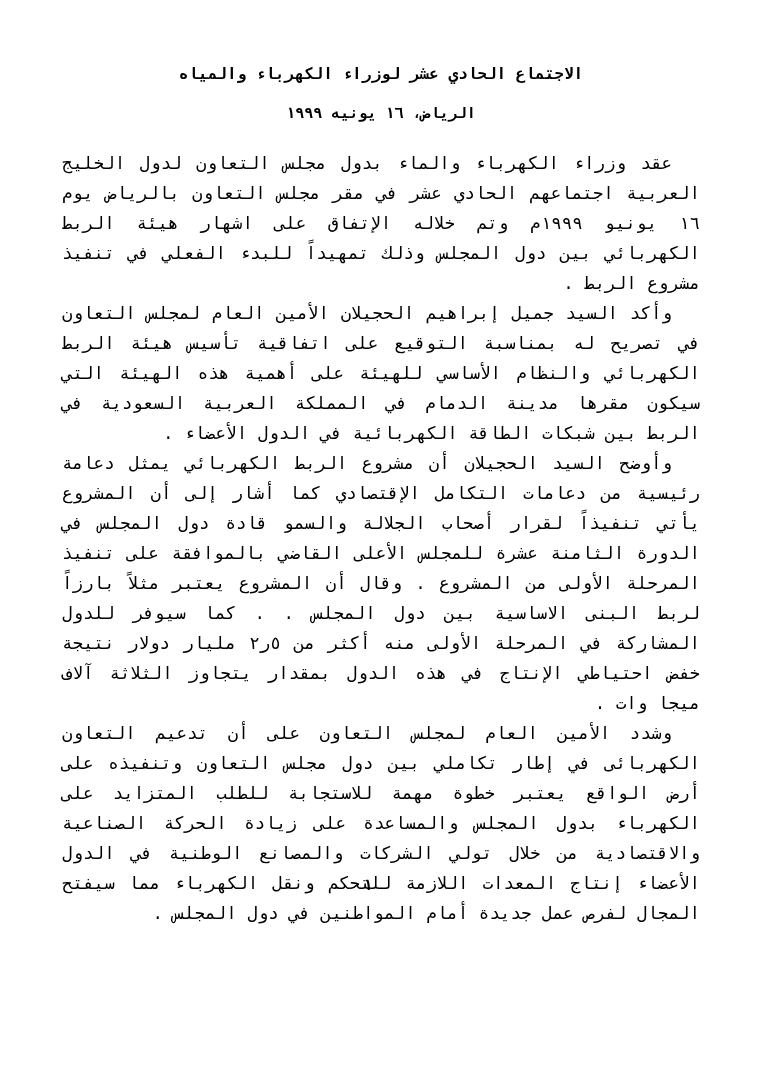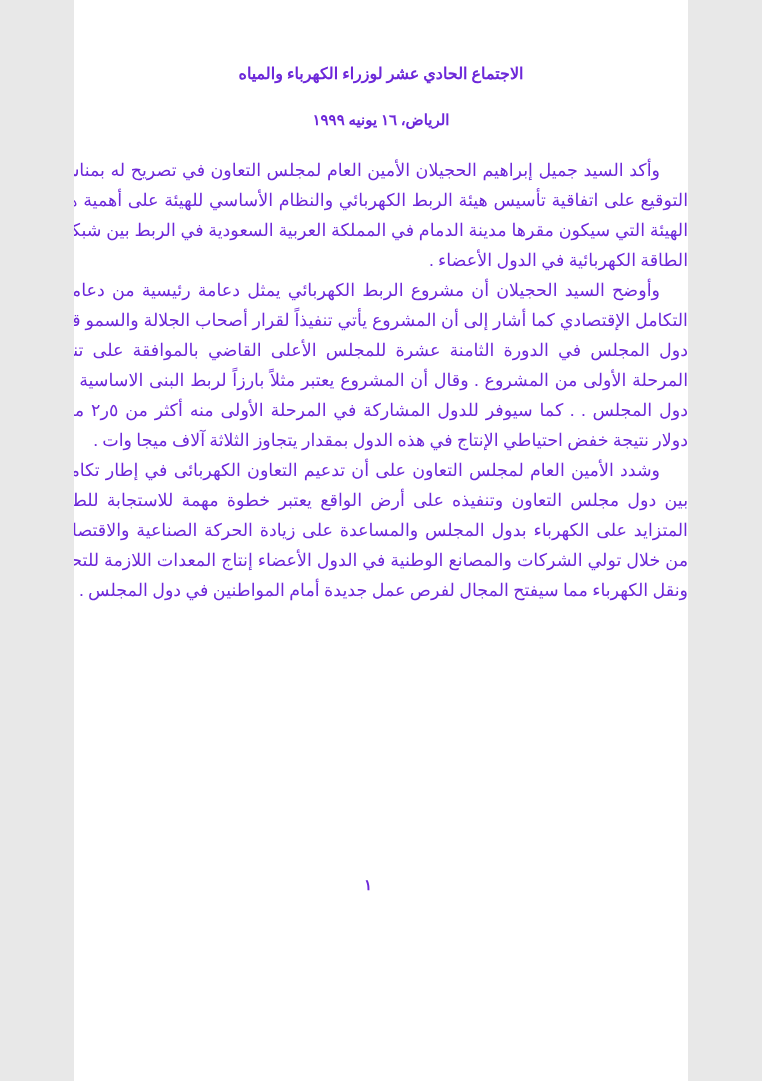--- a/index.html
+++ b/index.html
@@ -2,42 +2,42 @@
 <html lang="ar" dir="rtl"><head>
 <meta charset="utf-8">
 <style>
   html, body {
     margin: 0;
     padding: 0;
     background: #e8e8e8;
   }
   .page {
     position: relative;
-    width: 614px;
+    width: 762px;
     height: 1081px;
     margin: 0 auto;
     background: #ffffff;
-    color: #6d28d9;
-    font-family: Liberation Serif, serif;
+    color: #000000;
+    font-family: Liberation Mono, monospace;
     overflow: hidden;
   }
   .header {
     padding-top: 64px;
     text-align: center;
     direction: rtl;
   }
   .title-line1 {
     font-size: 16px;
     font-weight: bold;
     letter-spacing: 0.5px;
   }
   .title-line2 {
     font-size: 15px;
     font-weight: bold;
-    margin-top: 28px;
+    margin-top: 20px;
     letter-spacing: 0.5px;
   }
   .content {
     direction: rtl;
     width: 638px;
     margin: 26px auto 0 auto;
     font-size: 17.5px;
     line-height: 30px;
     text-align: justify;
     text-justify: inter-word;
@@ -62,20 +62,21 @@
 <body>
 
 <div class="page">
 
   <div class="header">
     <div class="title-line1">الاجتماع الحادي عشر لوزراء الكهرباء والمياه</div>
     <div class="title-line2">الرياض، ١٦ يونيه ١٩٩٩</div>
   </div>
 
   <div class="content">
+    <p>عقد وزراء الكهرباء والماء بدول مجلس التعاون لدول الخليج العربية اجتماعهم الحادي عشر في مقر مجلس التعاون بالرياض يوم ١٦ يونيو ١٩٩٩م وتم خلاله الإتفاق على اشهار هيئة الربط الكهربائي بين دول المجلس وذلك تمهيداً للبدء الفعلي في تنفيذ مشروع الربط .</p>
     <p>وأكد السيد جميل إبراهيم الحجيلان الأمين العام لمجلس التعاون في تصريح له بمناسبة التوقيع على اتفاقية تأسيس هيئة الربط الكهربائي والنظام الأساسي للهيئة على أهمية هذه الهيئة التي سيكون مقرها مدينة الدمام في المملكة العربية السعودية في الربط بين شبكات الطاقة الكهربائية في الدول الأعضاء .</p>
     <p>وأوضح السيد الحجيلان أن مشروع الربط الكهربائي يمثل دعامة رئيسية من دعامات التكامل الإقتصادي كما أشار إلى أن المشروع يأتي تنفيذاً لقرار أصحاب الجلالة والسمو قادة دول المجلس في الدورة الثامنة عشرة للمجلس الأعلى القاضي بالموافقة على تنفيذ المرحلة الأولى من المشروع . وقال أن المشروع يعتبر مثلاً بارزاً لربط البنى الاساسية بين دول المجلس . . كما سيوفر للدول المشاركة في المرحلة الأولى منه أكثر من ٥ر٢ مليار دولار نتيجة خفض احتياطي الإنتاج في هذه الدول بمقدار يتجاوز الثلاثة آلاف ميجا وات .</p>
     <p>وشدد الأمين العام لمجلس التعاون على أن تدعيم التعاون الكهربائى في إطار تكاملي بين دول مجلس التعاون وتنفيذه على أرض الواقع يعتبر خطوة مهمة للاستجابة للطلب المتزايد على الكهرباء بدول المجلس والمساعدة على زيادة الحركة الصناعية والاقتصادية من خلال تولي الشركات والمصانع الوطنية في الدول الأعضاء إنتاج المعدات اللازمة للتحكم ونقل الكهرباء مما سيفتح المجال لفرص عمل جديدة أمام المواطنين في دول المجلس .</p>
   </div>
 
   <div class="page-number">١</div>
 
 </div>
 
 </body></html>

